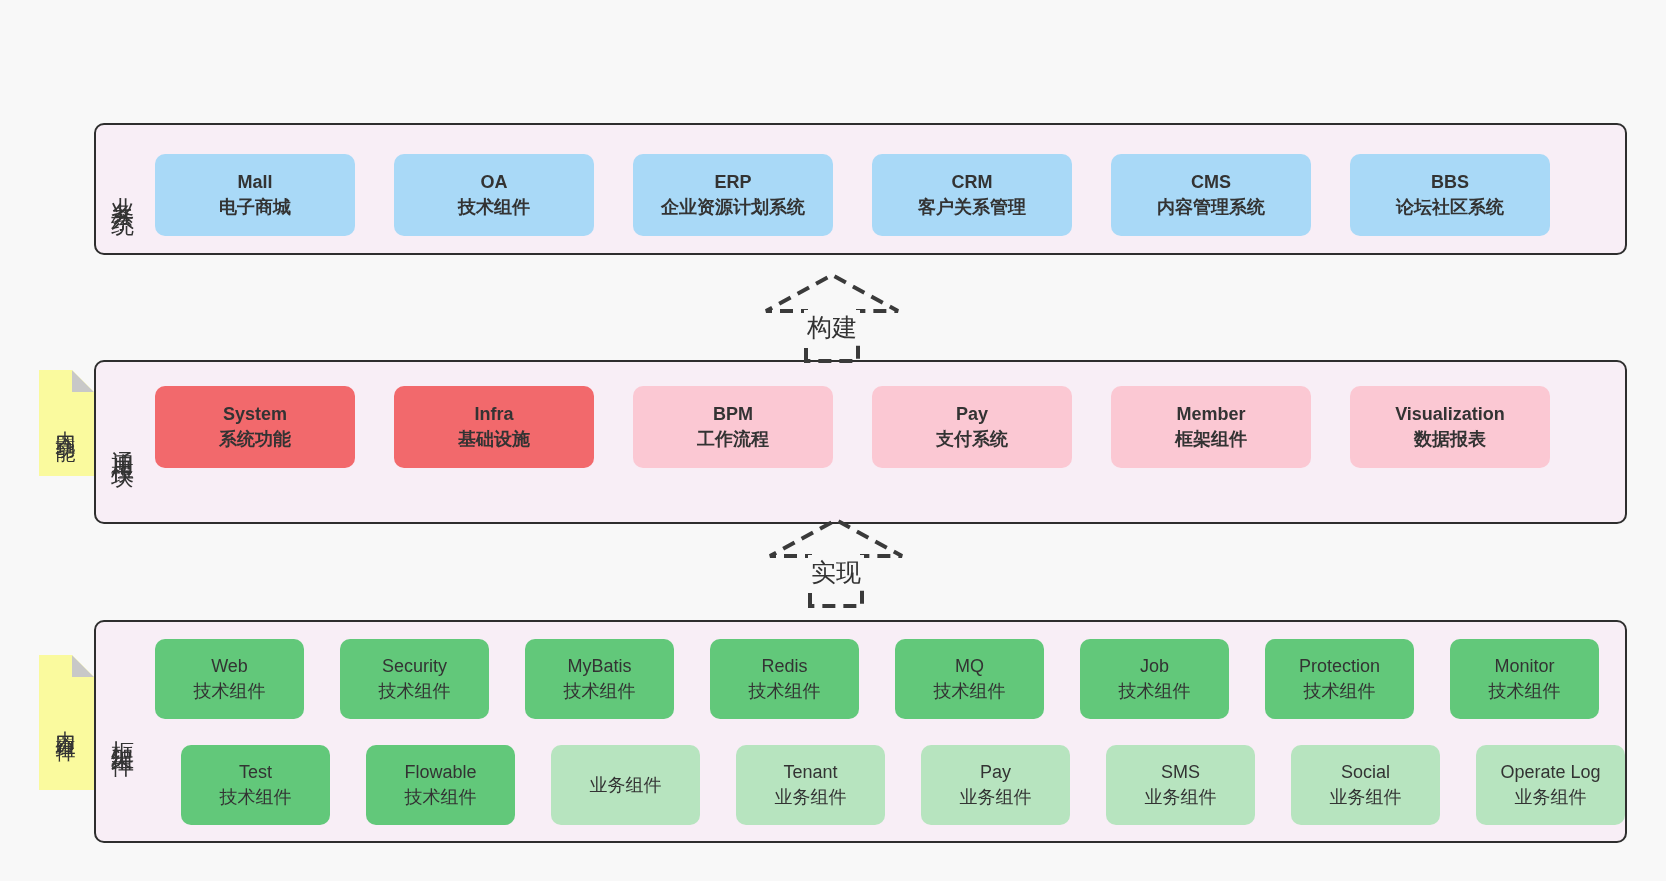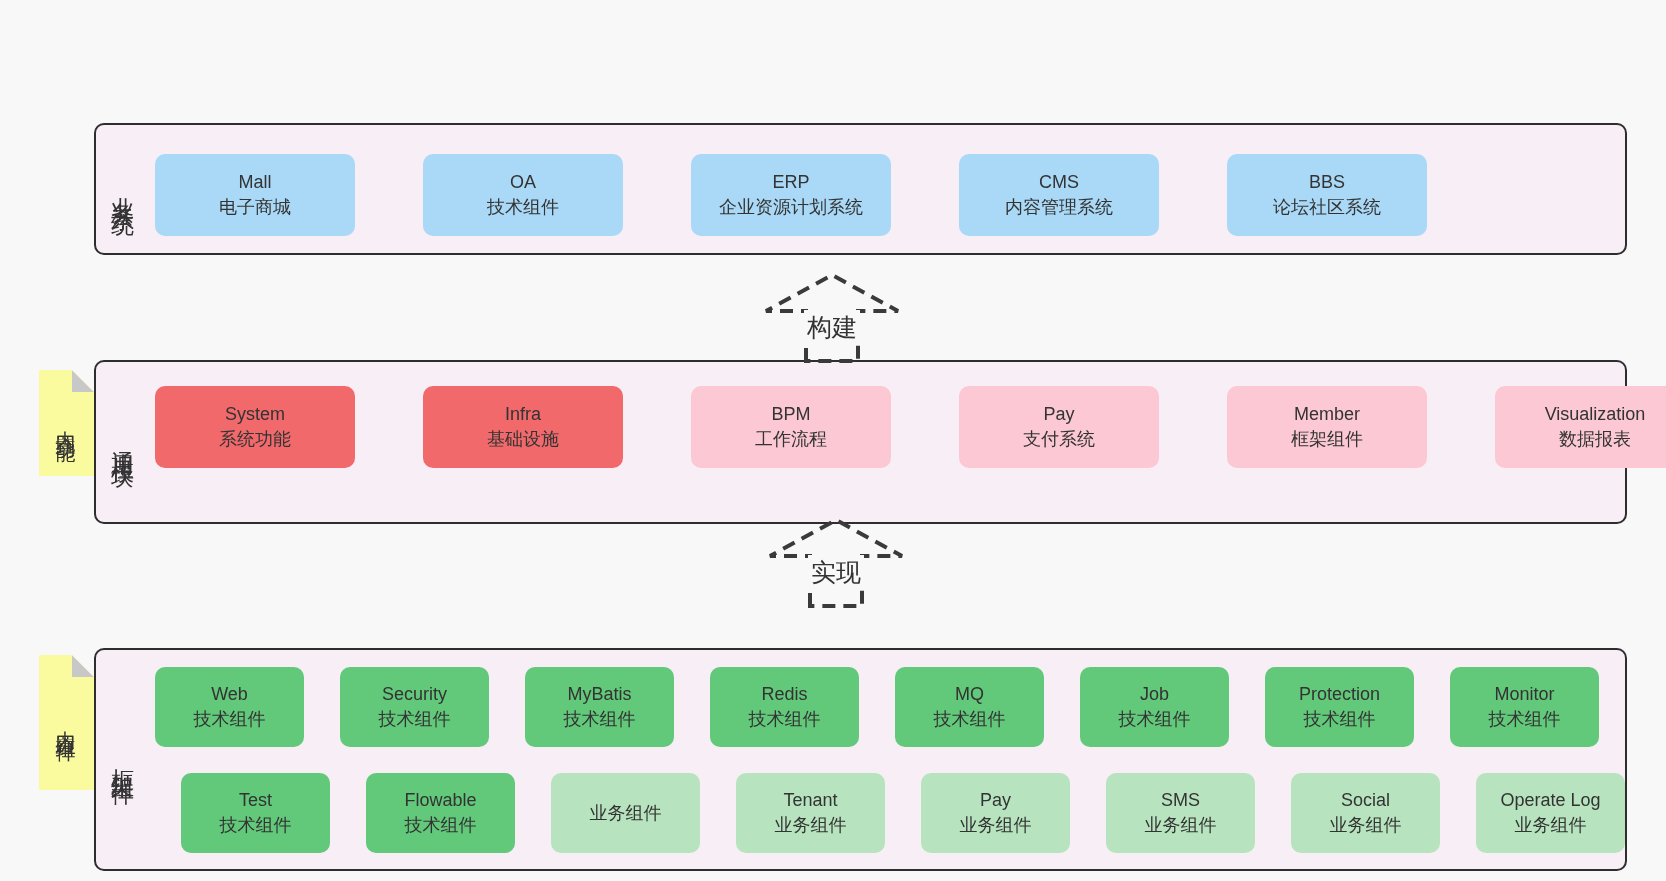--- a/index.html
+++ b/index.html
@@ -21,40 +21,40 @@
   
   .panel{
     position:absolute; left:94px; width:1533px;
     background:var(--panel-bg);
     border:2px solid var(--panel-border);
     border-radius:10px;
     z-index:1;
   }
   .panel-0{top:123px; height:132px;}
   .panel-1{top:360px; height:164px;}
-  .panel-2{top:648px; height:223px;}
+  .panel-2{top:620px; height:223px;}
 
   .side-label{
     position:absolute; left:12px; top:50%; transform:translateY(-50%);
     writing-mode:vertical-rl; text-orientation:upright;
     font-size:23px; letter-spacing:5px; color:var(--text); white-space:nowrap;
   }
 
   .rows{position:absolute; inset:0;}
   .box-row{
     position:absolute; left:0; right:0;
     display:flex; align-items:flex-start;
     padding-left:59px;
   }
   .panel-0 .box-row{top:29px;}
   .panel-1 .box-row{top:24px;}
   .panel-2 .box-row:nth-child(1){top:17px;}
   .panel-2 .box-row:nth-child(2){top:123px;justify-content:flex-end;}
 
-  .cols6 .box-row{gap:68px;}
+  .cols6 .box-row{gap:39px;font-weight:bold;}
   .cols8 .box-row{gap:36px;}
   .cols6 .box{width:200px; height:82px;}
   .cols8 .box{width:149px; height:80px; padding:0 14px;}
 
   .box{
     border-radius:10px;
     display:flex; flex-direction:column; justify-content:center; align-items:center;
     text-align:center; font-size:18px; line-height:1.38; color:var(--text);
     flex:0 0 auto;
   }
@@ -120,20 +120,24 @@
         </div>
         <div class="box blue">
           <span class="en">OA</span>
           <span class="zh">技术组件</span>
         </div>
         <div class="box blue">
           <span class="en">ERP</span>
           <span class="zh">企业资源计划系统</span>
         </div>
         <div class="box blue">
+          <span class="en">CRM</span>
+          <span class="zh">客户关系管理</span>
+        </div>
+        <div class="box blue">
           <span class="en">CMS</span>
           <span class="zh">内容管理系统</span>
         </div>
         <div class="box blue">
           <span class="en">BBS</span>
           <span class="zh">论坛社区系统</span>
         </div>
       </div>
     </div>
 </section>

